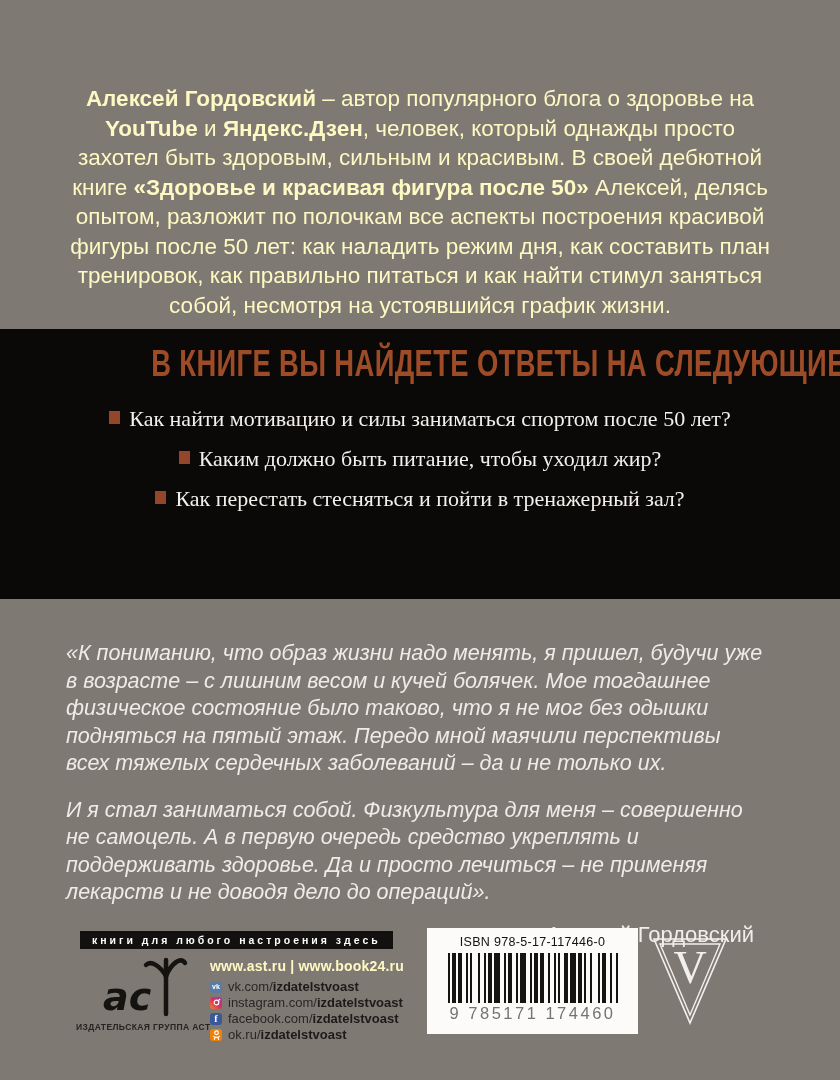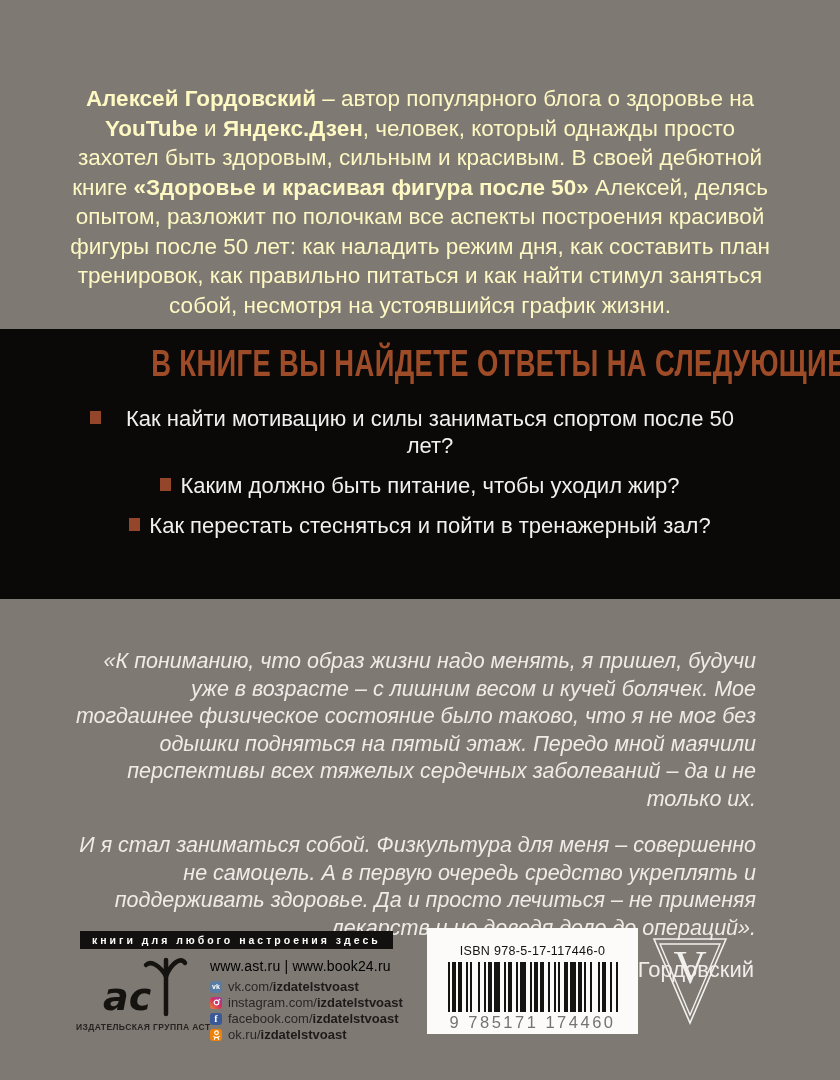--- a/index.html
+++ b/index.html
@@ -18,62 +18,62 @@
   
   .qbox{
     position:absolute;top:329px;left:0;width:840px;height:270px;
     background:#0b0908;
   }
   .qtitle{margin-top:14px;text-align:center;white-space:nowrap;}
   .qtitle .cond{
     display:inline-block;transform:scaleX(.74);transform-origin:center;
     font-weight:bold;font-size:37px;color:#9e4b28;letter-spacing:0.5px;
   }
-  .qlist{margin-top:20px;display:flex;flex-direction:column;gap:13px;}
+  .qlist{margin-top:20px;display:flex;flex-direction:column;gap:13px;font-family:Liberation Serif, serif;}
   .qitem{display:flex;justify-content:center;align-items:flex-start;
     color:#f2efec;font-size:22px;line-height:27px;}
   .qitem .sq{width:11px;height:13px;background:#94462a;margin:6px 9px 0 0;flex:none;}
   .qitem .txt{text-align:center;max-width:640px;}
   
   .quote{
     position:absolute;top:636px;left:62px;width:706px;
     font-style:italic;font-size:21.5px;line-height:27.5px;color:#efece7;
   }
-  .quote p{margin:12px;text-align:right;}
+  .quote p{margin:4px;}
   .quote p + p{margin-top:19px;}
   .signature{margin-top:14px;text-align:right;padding-right:14px;
     font-style:normal;font-size:22px;color:#f0edea;}
   
   .slogan{
     position:absolute;left:80px;top:931px;background:#121110;color:#fdfdfd;
     font-size:10.5px;font-weight:bold;letter-spacing:3px;padding:3px 12px;
     white-space:nowrap;
   }
   .ast-logo{position:absolute;left:103px;top:948px;}
   .publisher-caption{
     position:absolute;left:76px;top:1022px;font-size:8.5px;letter-spacing:.4px;
     color:#262320;white-space:nowrap;font-weight:bold;
   }
   .sites{
-    position:absolute;left:210px;top:958px;font-size:14px;font-weight:normal;
-    color:#000000;letter-spacing:.2px;
+    position:absolute;left:210px;top:958px;font-size:14px;font-weight:bold;
+    color:#fef9c3;letter-spacing:.2px;
   }
   .links{position:absolute;left:210px;top:979px;display:flex;flex-direction:column;gap:1px;}
   .link-row{display:flex;align-items:center;height:15px;font-size:13px;color:#2a2624;}
   .link-row .icon{width:12px;height:12px;margin-right:6px;flex:none;border-radius:3px;
     display:flex;align-items:center;justify-content:center;}
   .link-row b{font-weight:bold;color:#1d1a18;}
   .icon-vk{background:#5a7ca3;color:#fff;font-size:7px;font-weight:bold;}
   .icon-ig{background:linear-gradient(45deg,#e8862f,#d6315f,#9b36b5);}
   .icon-fb{background:#3b5998;color:#fff;font-size:10px;font-weight:bold;font-family:"Liberation Serif",serif;}
   .icon-ok{background:#ee8208;}
   .barcode-box{
     position:absolute;left:427px;top:928px;width:211px;height:106px;
     background:#fcfbf9;display:flex;flex-direction:column;align-items:center;
-    padding-top:16px;box-sizing:border-box;
+    padding-top:7px;box-sizing:border-box;
   }
   .isbn{font-size:12.5px;color:#14110f;letter-spacing:.3px;}
   .bars{height:50px;margin-top:4px;display:flex;align-items:stretch;}
   .bars span{display:block;height:100%;}
   .digits{font-size:16.5px;letter-spacing:2.5px;color:#737373;margin-top:1px;}
   .v-logo{position:absolute;left:652px;top:937px;}
 </style>
 </head>
 <body>
 

